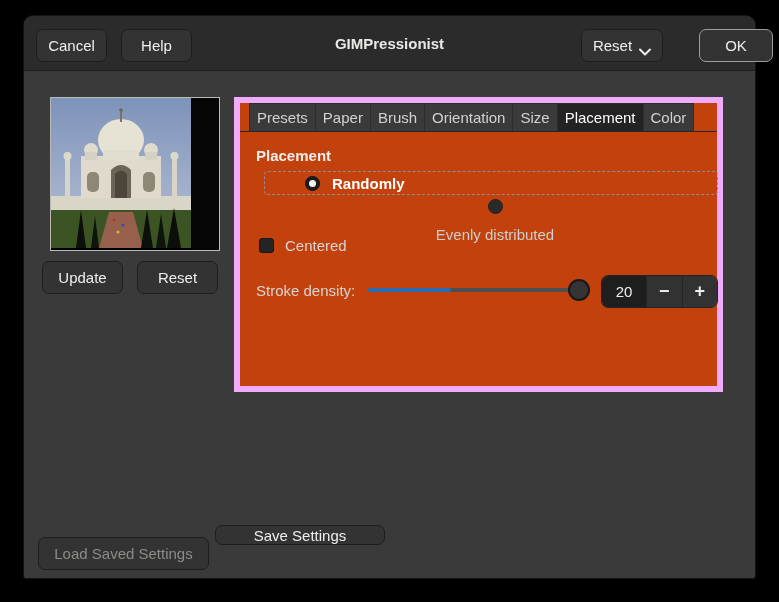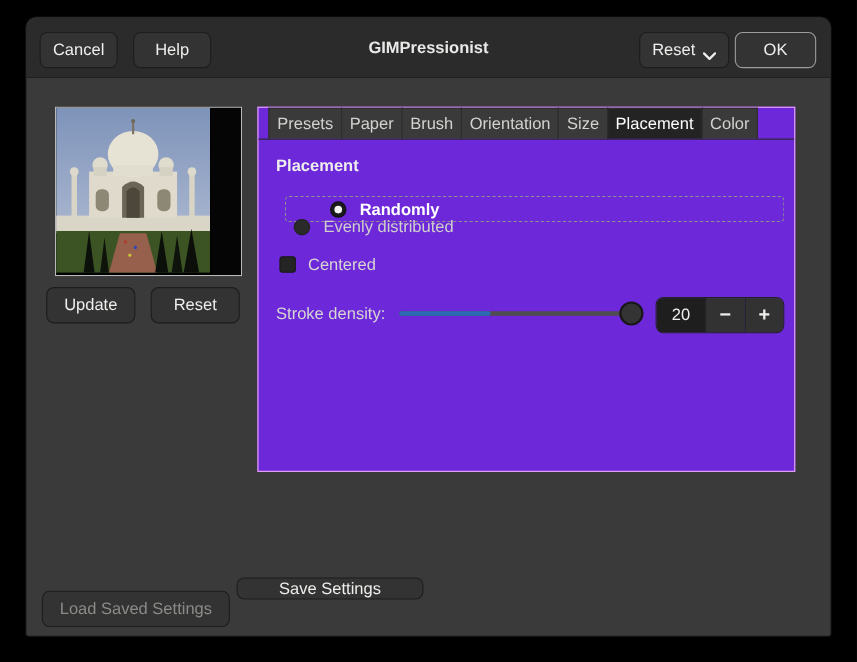--- a/index.html
+++ b/index.html
@@ -21,64 +21,64 @@
   }
   .btn{
     display:flex;align-items:center;justify-content:center;
     background:#333333;border:1px solid #1d1d1d;border-radius:7px;
     color:#eeeeec;font-size:15px;cursor:default;box-sizing:border-box;
   }
   .hb-btn{position:absolute;top:13px;height:33px;}
   .btn-cancel{left:12px;width:71px;}
   .btn-help{left:97px;width:71px;}
   .btn-reset-menu{left:557px;width:82px;gap:7px;}
-  .btn-ok{left:644px;width:74px;border-color:#9c9c9a;}
+  .btn-ok{left:675px;width:74px;border-color:#9c9c9a;}
   .title{
     position:absolute;left:0;top:0;width:100%;height:54px;
     display:flex;align-items:center;justify-content:center;
     font-weight:bold;font-size:15px;color:#e9e9e7;pointer-events:none;
   }
   .chev{width:12px;height:8px;display:inline-block;}
   
   .preview{
     position:absolute;left:26px;top:81px;width:168px;height:152px;
     border:1px solid #b9b9b5;background:#000;overflow:hidden;
   }
   .preview svg{position:absolute;left:0;top:0;}
   .btn-update{position:absolute;left:18px;top:245px;width:81px;height:33px;}
   .btn-reset2{position:absolute;left:113px;top:245px;width:81px;height:33px;}
   
   .btn-load{position:absolute;left:14px;top:509px;width:171px;height:33px;color:#8b8b88;margin-top:12px;}
   .btn-save{position:absolute;left:191px;top:509px;width:170px;height:20px;}
   
   .notebook{
-    position:absolute;left:210px;top:81px;width:489px;height:332px;
-    border:1px solid #f0abfc;box-sizing:border-box;background:#6d28d9;
+    position:absolute;left:210px;top:81px;width:489px;height:295px;
+    border:6px solid #f0abfc;box-sizing:border-box;background:#c2410c;
   }
   .tabstrip{
     position:absolute;left:0;top:0;width:100%;height:29px;
     display:flex;align-items:stretch;padding-left:9px;box-sizing:border-box;
     border-bottom:1px solid #272727;
   }
   .tab{
     display:flex;align-items:center;padding:0 7px;
     font-size:15px;color:#d2d2cf;background:#3a3a3a;
     border:1px solid #2d2d2d;border-bottom:none;margin-right:-1px;
   }
   .tab.active{background:#232323;color:#ffffff;}
   
   .panel-heading{
     position:absolute;left:16px;top:44px;font-size:15px;font-weight:bold;color:#eeeeec;
   }
   .radio-row{
     position:absolute;left:24px;width:454px;height:24px;
     display:flex;align-items:center;gap:12px;box-sizing:border-box;padding-left:8px;
   }
-  .row-randomly{top:80px;border:1px dashed #8f8f8c;border-radius:4px;padding-left:40px;}
-  .row-evenly{top:96px;}
+  .row-randomly{top:68px;border:1px dashed #8f8f8c;border-radius:4px;padding-left:40px;}
+  .row-evenly{top:96px;flex-direction:column;}
   .radio{
     width:15px;height:15px;border-radius:50%;flex:0 0 auto;
     background:#1b1b1b;border:1px solid #111;box-sizing:border-box;
     display:flex;align-items:center;justify-content:center;
   }
   .radio.off{background:#2a2a2a;border-color:#222;}
   .radio .dot{width:7px;height:7px;border-radius:50%;background:#f4f4f2;}
   .radio-label{font-size:15px;color:#cfcfcc;}
   .row-randomly .radio-label{font-weight:bold;color:#ffffff;}
   .check-row{

